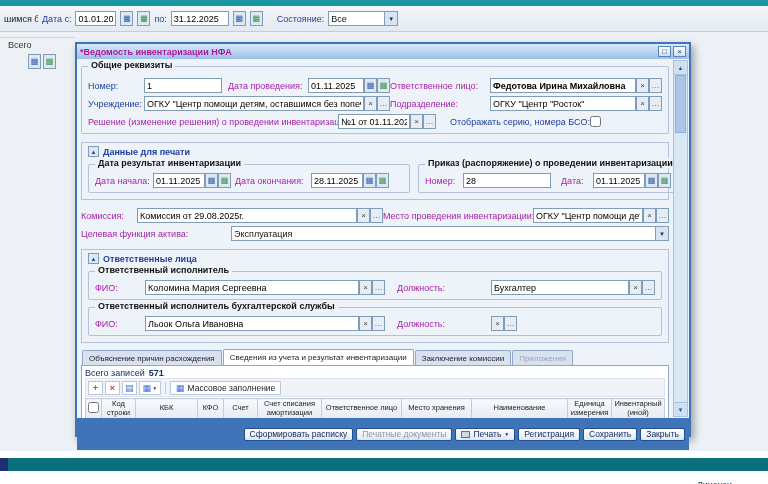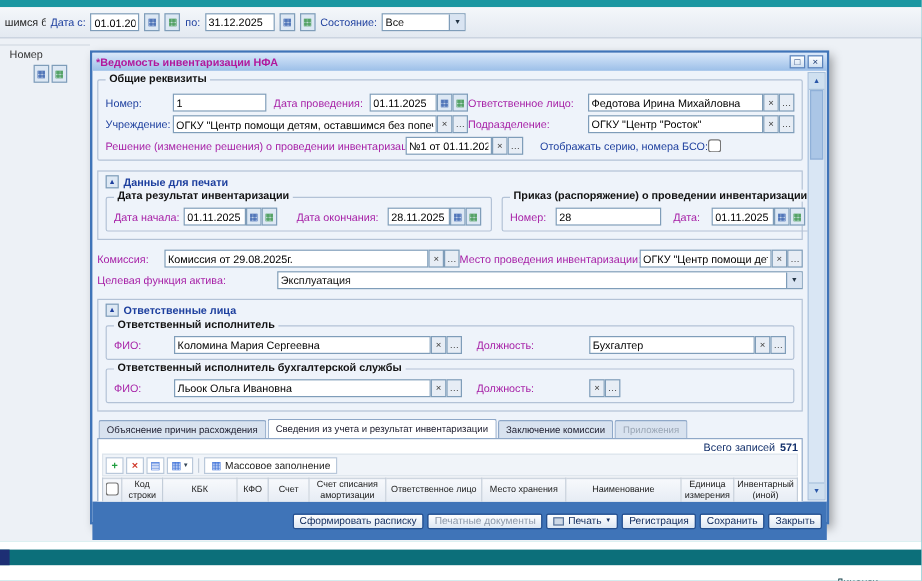--- a/index.html
+++ b/index.html
@@ -78,21 +78,21 @@
   
   .tabs { display:flex; align-items:flex-end; margin-top:6px; padding-left:1px; }
   .tab {
     height:14px; padding:0 6px; border:1px solid #8fa8c8; border-bottom:none; background:#d8e2ef;
     display:flex; align-items:center; font-size:8px; color:#223; border-radius:2px 2px 0 0;
     margin-right:1px; white-space:nowrap;
   }
   .tab.active { background:#fff; height:15px; }
   .tab.disabled { color:#9aa6b5; }
   .tabpanel { border:1px solid #8fa8c8; background:#fff; padding:1px 3px 0 3px; height:62px; box-sizing:border-box; overflow:hidden; }
-  .cnt { display:flex; justify-content:flex-end; gap:4px; color:#13306b; height:11px; align-items:center; }
+  .cnt { display:flex; gap:4px; color:#13306b; height:11px; align-items:center; }
   .gtb { display:flex; align-items:center; gap:2px; height:17px; background:#f0f4f9; border:1px solid #dde4ec; padding:0 2px; }
   .gico {
     width:15px; height:14px; box-sizing:border-box; border:1px solid #b9c8da; background:#fff;
     display:flex; align-items:center; justify-content:center; font-weight:bold; font-size:9px;
   }
   .gico.add { color:#1e9e3e; }
   .gico.del { color:#d03a2b; }
   .gico.copy { color:#3a6fd8; font-weight:normal; }
   .gico.split { width:22px; color:#3a6fd8; font-weight:normal; gap:1px; }
   .gico .sm { font-size:5px; color:#345; }
@@ -140,28 +140,28 @@
   <div class="toolbar">
     <span class="clip">шимся без п</span>
     <span class="lb nav">Дата с:</span>
     <input class="txt" style="width: 41px;" value="01.01.2025">
     <span class="mini">▦</span>
     <span class="mini green">▦</span>
     <span class="lb nav">по:</span>
     <input class="txt" style="width: 58px;" value="31.12.2025">
     <span class="mini">▦</span>
     <span class="mini green">▦</span>
-    <span class="lb nav" style="">Состояние:</span>
+    <span class="lb nav" style="margin-left:10px">Состояние:</span>
     <div class="sel" style="width:70px">
       <span class="val">Все</span>
       <span class="arr">▼</span>
     </div>
   </div>
   <div class="bg-line"></div>
-  <div class="bg-partial">Номер</div>
+  <div class="bg-partial">Всего</div>
   <div class="bg-icons">
     <span class="mini">▦</span>
     <span class="mini green">▦</span>
   </div>
 </div>
 
 <div class="dialog">
   <div class="titlebar">
     <span class="ttl">*Ведомость инвентаризации НФА</span>
     <span class="winbtn">□</span>
@@ -176,21 +176,21 @@
         <div class="pairL">
           <span class="lb nav" style="width:56px">Номер:</span>
           <input class="txt" style="width: 78px;" value="1">
           <span class="lb mag" style="width:80px; margin-left:6px">Дата проведения:</span>
           <input class="txt" style="width: 56px;" value="01.11.2025">
           <span class="mini">▦</span>
           <span class="mini green">▦</span>
         </div>
         <div class="pairR">
           <span class="lb mag" style="width:100px">Ответственное лицо:</span>
-          <input class="txt" style="flex: 1 1 0%;" value="Федотова Ирина Михайловна">
+          <input class="txt" style="flex: 1 1 0%; font-weight: bold;" value="Федотова Ирина Михайловна">
           <span class="mini dark">×</span>
           <span class="mini dark">…</span>
         </div>
       </div>
       <div class="fr">
         <div class="pairL">
           <span class="lb nav" style="width:56px">Учреждение:</span>
           <input class="txt" style="flex: 1 1 0%;" value="ОГКУ &quot;Центр помощи детям, оставшимся без попечения  родителей, &quot;Р">
           <span class="mini dark">×</span>
           <span class="mini dark">…</span>
@@ -218,21 +218,21 @@
         <span>Данные для печати</span>
       </div>
       <div class="cols">
         <div class="grp" style="flex:0 0 308px">
           <span class="lg">Дата результат инвентаризации</span>
           <div class="fr" style="margin-top:0">
             <span class="lb mag" style="width:58px">Дата начала:</span>
             <input class="txt" style="width: 52px;" value="01.11.2025">
             <span class="mini">▦</span>
             <span class="mini green">▦</span>
-            <span class="lb mag" style="width:76px; margin-left:16px">Дата окончания:</span>
+            <span class="lb mag" style="width:76px; margin-left:4px">Дата окончания:</span>
             <input class="txt" style="width: 52px;" value="28.11.2025">
             <span class="mini">▦</span>
             <span class="mini green">▦</span>
           </div>
         </div>
         <div class="grp" style="flex:1">
           <span class="lg">Приказ (распоряжение) о проведении инвентаризации</span>
           <div class="fr" style="margin-top:0">
             <span class="lb mag" style="width:38px">Номер:</span>
             <input class="txt" style="width: 88px;" value="28">

